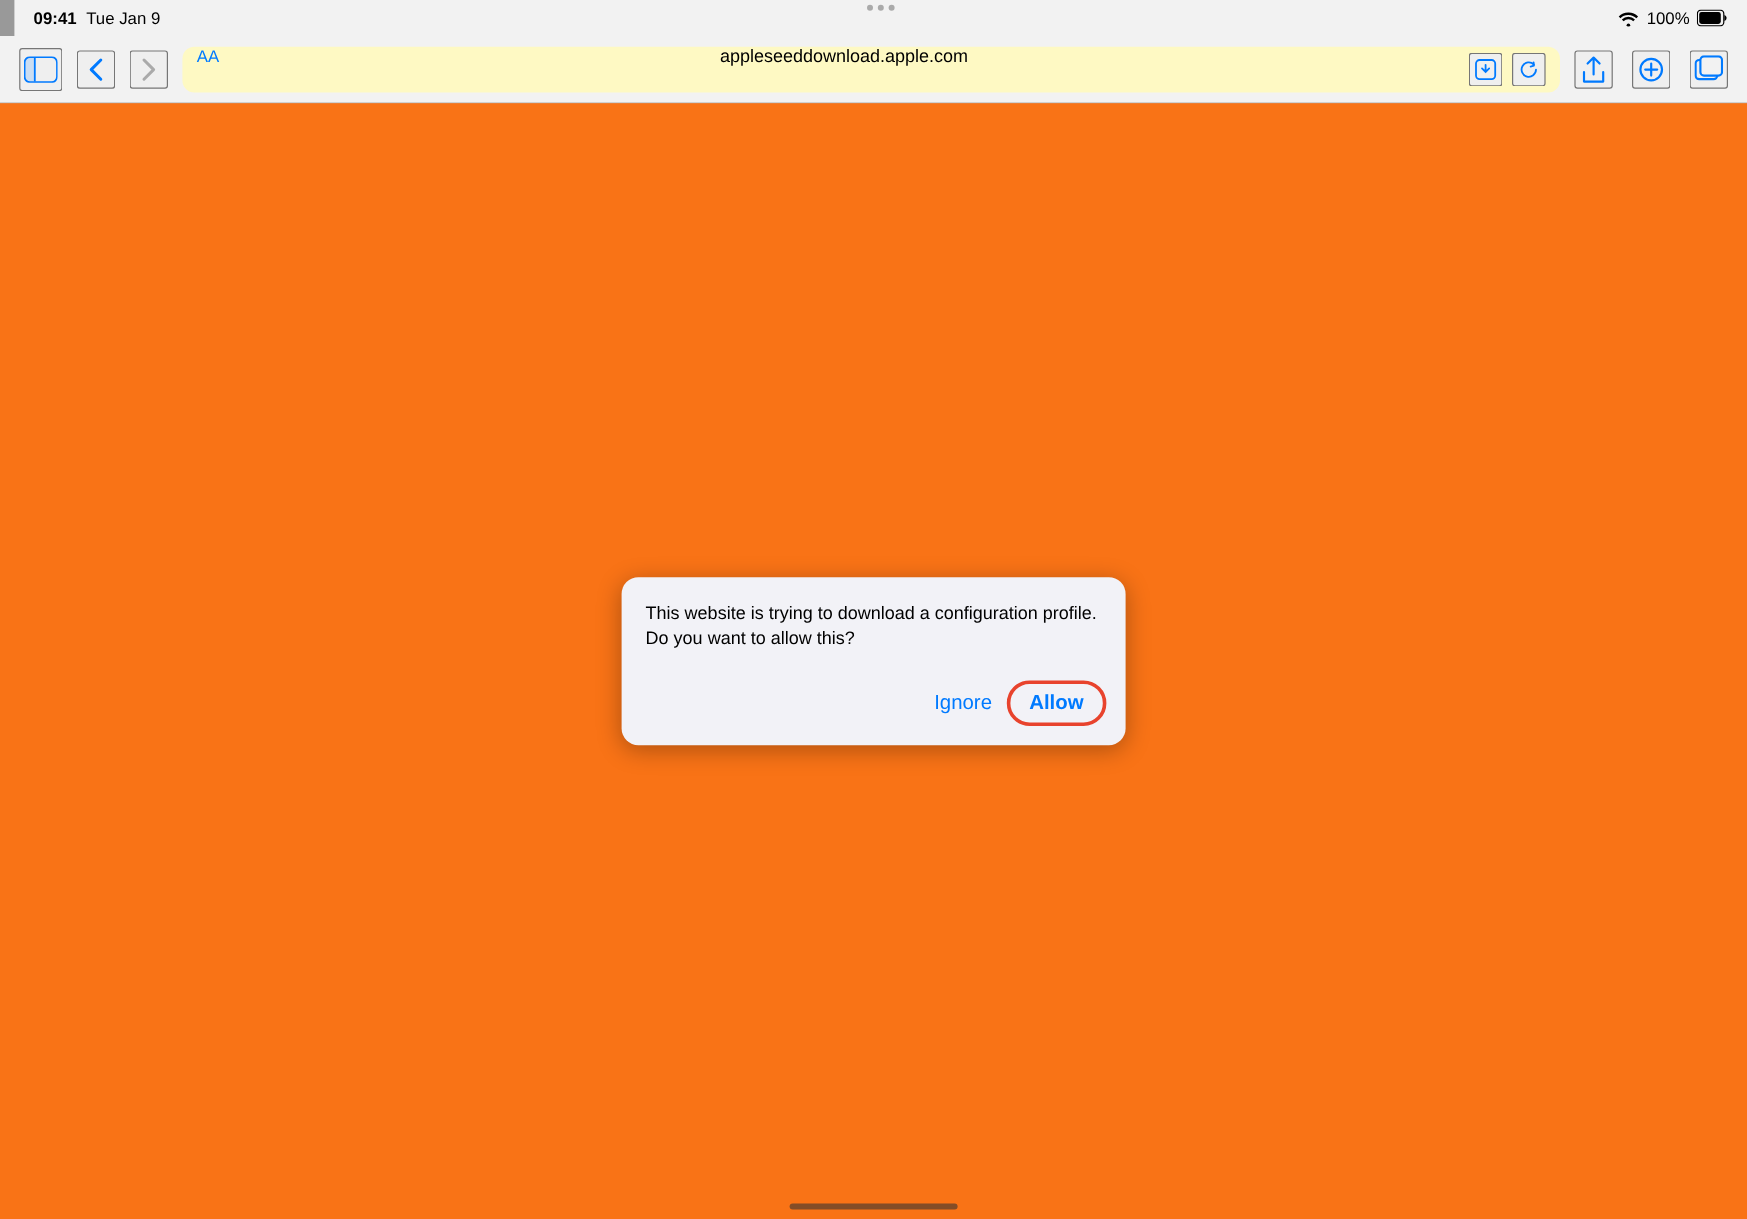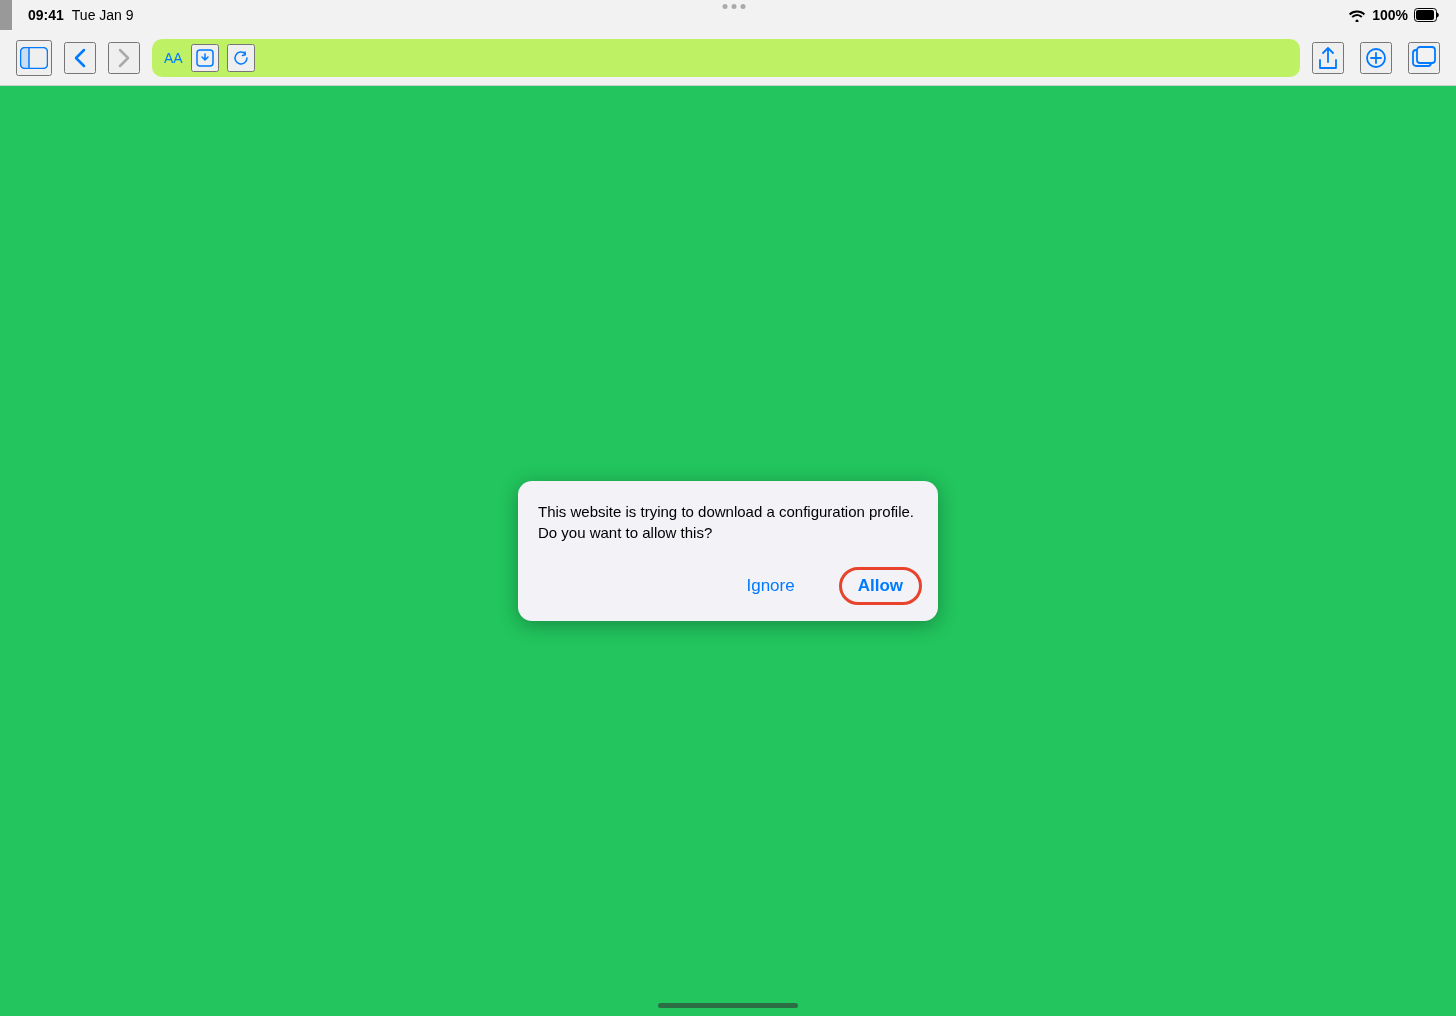--- a/index.html
+++ b/index.html
@@ -51,21 +51,21 @@
 
     .status-right {
       display: flex;
       align-items: center;
       gap: 6px;
     }
 
     .battery-text {
       font-size: 14px;
       color: #000;
-      font-weight: 700;
+      font-weight: 400;
     }
 
     
     .nav-bar {
       position: absolute;
       top: 30px;
       left: 0;
       right: 0;
       height: 56px;
       background-color: #f2f2f2;
@@ -95,24 +95,23 @@
       color: #007aff;
     }
 
     .nav-forward-btn {
       color: #999;
     }
 
     .address-bar {
       flex: 1;
       height: 38px;
-      background-color: #bef264;
+      background-color: #fef9c3;
       border-radius: 10px;
       display: flex;
-      align-items: center;
       padding: 0 12px;
       gap: 8px;
     }
 
     .address-aa {
       font-size: 14px;
       color: #007aff;
       font-weight: 500;
     }
 
@@ -173,21 +172,21 @@
       background-color: #aaa;
     }
 
     
     .content-area {
       position: absolute;
       top: 86px;
       left: 0;
       right: 0;
       bottom: 0;
-      background-color: #22c55e;
+      background-color: #f97316;
     }
 
     
     .dialog-overlay {
       position: absolute;
       top: 0;
       left: 0;
       right: 0;
       bottom: 0;
       display: flex;
@@ -211,21 +210,21 @@
       font-size: 15px;
       color: #000;
       line-height: 1.4;
     }
 
     .dialog-actions {
       display: flex;
       align-items: center;
       justify-content: flex-end;
       padding: 8px 16px 16px 16px;
-      gap: 32px;
+      gap: 0;
     }
 
     .dialog-ignore-btn {
       font-size: 17px;
       color: #007aff;
       background: none;
       border: none;
       cursor: pointer;
       padding: 6px 12px;
     }
@@ -311,20 +310,21 @@
   </button>
 
   <button class="nav-forward-btn">
     <svg width="12" height="20" viewBox="0 0 12 20" fill="none">
       <path d="M2 2L10 10L2 18" stroke="#aaa" stroke-width="2.5" stroke-linecap="round" stroke-linejoin="round"></path>
     </svg>
   </button>
 
   <div class="address-bar">
     <span class="address-aa">AA</span>
+    <span class="address-url">appleseeddownload.apple.com</span>
     <div class="address-icons">
 
       <button class="address-icon-btn">
         <svg width="20" height="20" viewBox="0 0 20 20" fill="none">
           <rect x="2" y="2" width="16" height="16" rx="3" stroke="#007aff" stroke-width="1.5"></rect>
           <path d="M7 9l3 3 3-3M10 12V6" stroke="#007aff" stroke-width="1.5" stroke-linecap="round"></path>
         </svg>
       </button>
 
       <button class="address-icon-btn">

